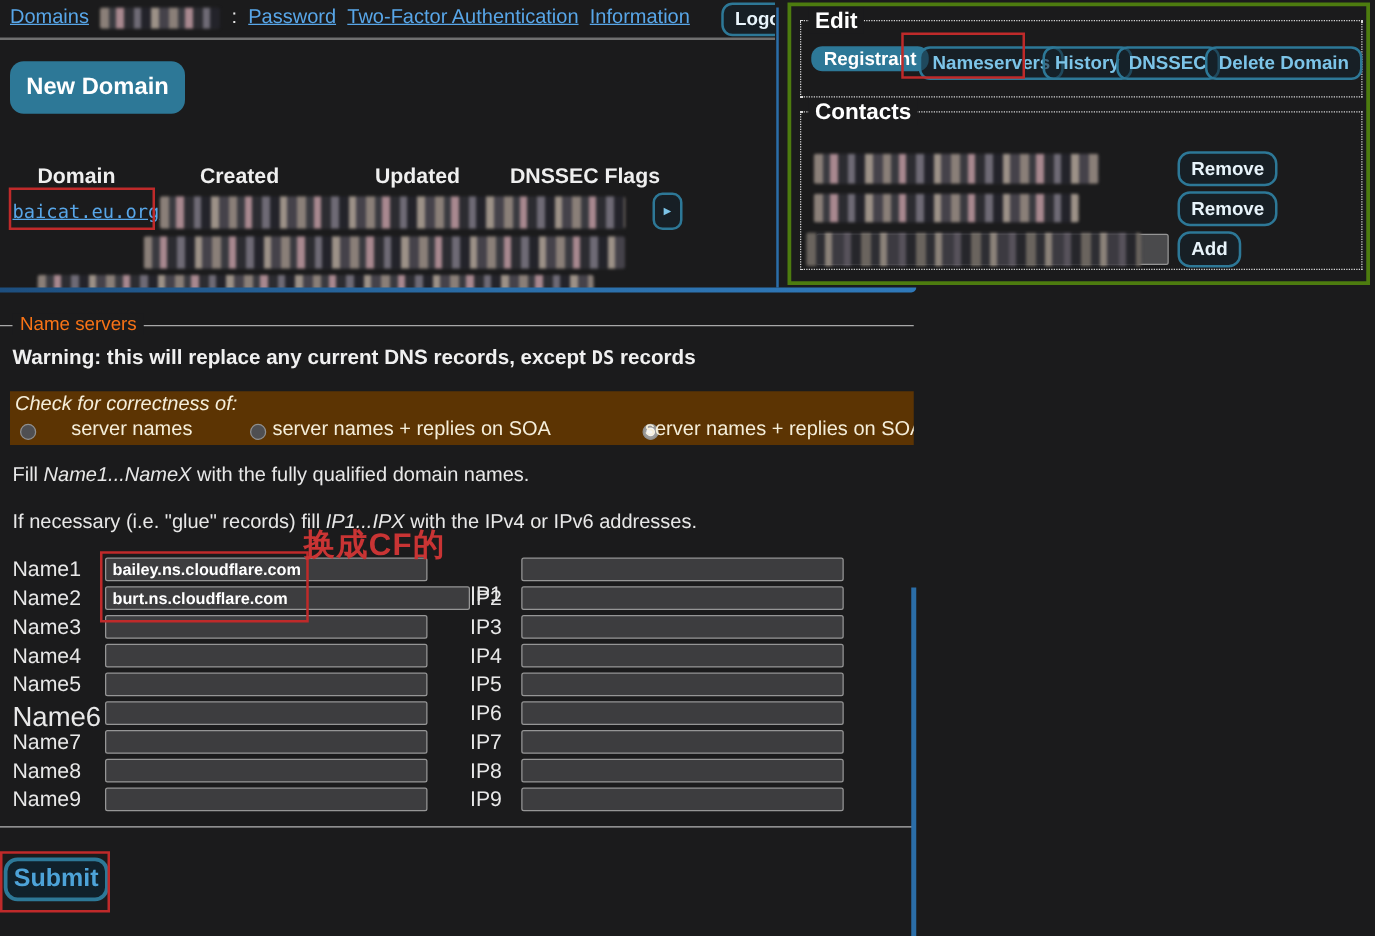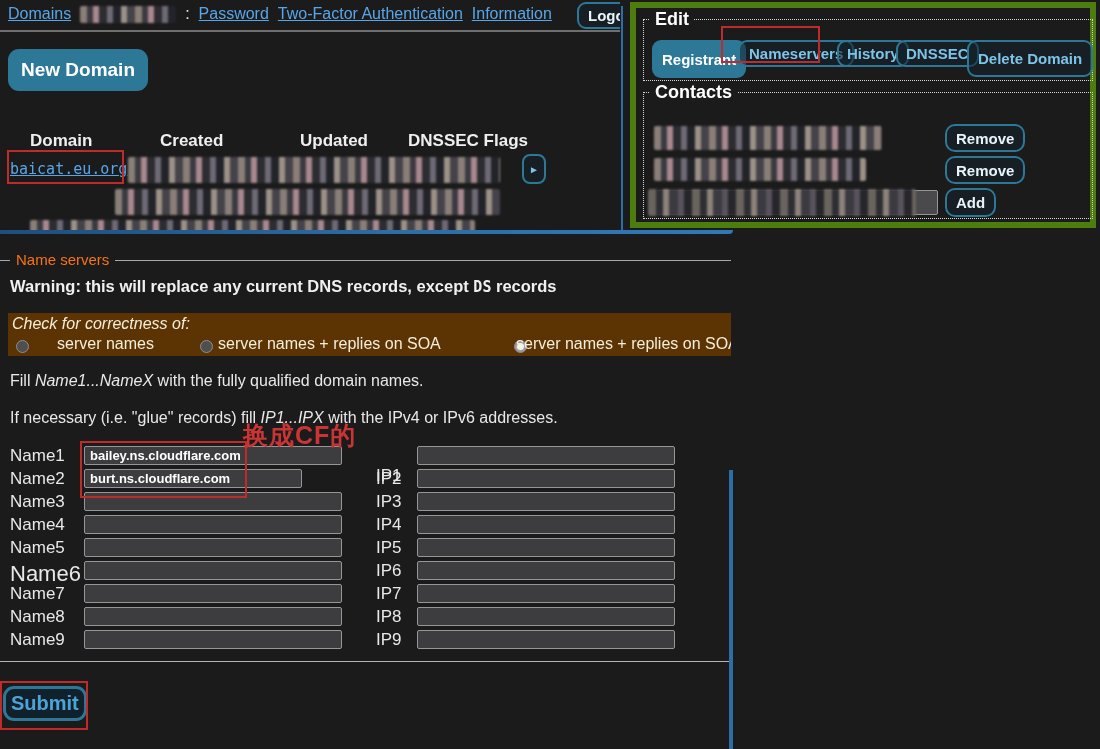--- a/index.html
+++ b/index.html
@@ -95,29 +95,29 @@
     <div class="abs" style="left:0;top:218px;width:620px;height:14px;">
       <span class="blob-blue abs" style="left:4px;top:2px;width:20px;height:11px;"></span>
       <span class="blob abs" style="left:30px;top:2px;width:445px;height:12px;"></span>
     </div>
   </div>
 
   <div class="abs" style="left:621px;top:6px;width:2px;height:224px;background:#2b6ea8;"></div>
 
   <div class="abs" style="left:0;top:230px;width:733px;height:4px;background:linear-gradient(90deg,#1d4e7e,#2b6ea8 55%,#2f79ba);border-radius:0 0 5px 0;"></div>
 
-  <div class="abs" style="left:630px;top:2px;width:466px;height:226px;border:6px solid #4d7c0f;background:#1b1b1c;">
+  <div class="abs" style="left:630px;top:2px;width:466px;height:226px;border:3px solid #4d7c0f;background:#1b1b1c;">
 
     <div class="dotted-fs abs" style="left:7px;top:11px;width:450px;height:62px;">
       <span class="fs-legend">Edit</span>
-      <button class="btn-filled abs" style="left:8px;top:20px;height:38px;padding:2px 10px;font-size:15px;">Registrant</button>
+      <button class="btn-filled abs" style="left:8px;top:20px;height:20px;padding:2px 10px;font-size:15px;">Registrant</button>
       <button class="btn-outline abs" style="left:94px;top:20px;height:27px;padding:2px 9px;font-size:15px;">Nameservers</button>
       <button class="btn-outline abs" style="left:193px;top:20px;height:27px;padding:2px 8px;font-size:15px;">History</button>
       <button class="btn-outline abs" style="left:252px;top:20px;height:27px;padding:2px 8px;font-size:15px;">DNSSEC</button>
-      <button class="btn-outline abs" style="left:323px;top:20px;height:37px;padding:2px 9px;font-size:15px;">Delete Domain</button>
+      <button class="btn-outline abs" style="left:323px;top:20px;height:27px;padding:2px 9px;font-size:15px;">Delete Domain</button>
     </div>
 
     <div class="dotted-fs abs" style="left:7px;top:84px;width:450px;height:127px;">
       <span class="fs-legend">Contacts</span>
 
       <span class="blob abs" style="left:10px;top:33px;width:228px;height:24px;"></span>
       <button class="btn-outline white abs" style="left:301px;top:31px;height:28px;padding:2px 9px;font-size:15px;border-radius:10px;">Remove</button>
 
       <span class="blob abs" style="left:10px;top:65px;width:212px;height:23px;"></span>
       <button class="btn-outline white abs" style="left:301px;top:63px;height:28px;padding:2px 9px;font-size:15px;border-radius:10px;">Remove</button>
@@ -155,21 +155,21 @@
     </div>
 
     <div class="abs" style="left:0;top:208px;width:731px;height:210px;">
 
       <span class="abs formtext" style="left:10px;top:2px;font-size:17px;">Name1</span>
       <input class="txt abs" style="left: 84px; top: 2px; width: 258px; height: 19px;" value="bailey.ns.cloudflare.com">
       <span class="abs formtext" style="left:376px;top:2px;font-size:17px;margin-top:20px;">IP1</span>
       <input class="txt abs" style="left: 417px; top: 2px; width: 258px; height: 19px;" value="">
 
       <span class="abs formtext" style="left:10px;top:25px;font-size:17px;">Name2</span>
-      <input class="txt abs" style="left: 84px; top: 25px; width: 218px; height: 19px;" value="burt.ns.cloudflare.com">
+      <input class="txt abs" style="left: 84px; top: 25px; width: 292px; height: 19px;" value="burt.ns.cloudflare.com">
       <span class="abs formtext" style="left:376px;top:25px;font-size:17px;">IP2</span>
       <input class="txt abs" style="left: 417px; top: 25px; width: 258px; height: 19px;" value="">
 
       <span class="abs formtext" style="left:10px;top:48px;font-size:17px;">Name3</span>
       <input class="txt abs" style="left: 84px; top: 48px; width: 258px; height: 19px;" value="">
       <span class="abs formtext" style="left:376px;top:48px;font-size:17px;">IP3</span>
       <input class="txt abs" style="left: 417px; top: 48px; width: 258px; height: 19px;" value="">
 
       <span class="abs formtext" style="left:10px;top:71px;font-size:17px;">Name4</span>
       <input class="txt abs" style="left: 84px; top: 71px; width: 258px; height: 19px;" value="">

